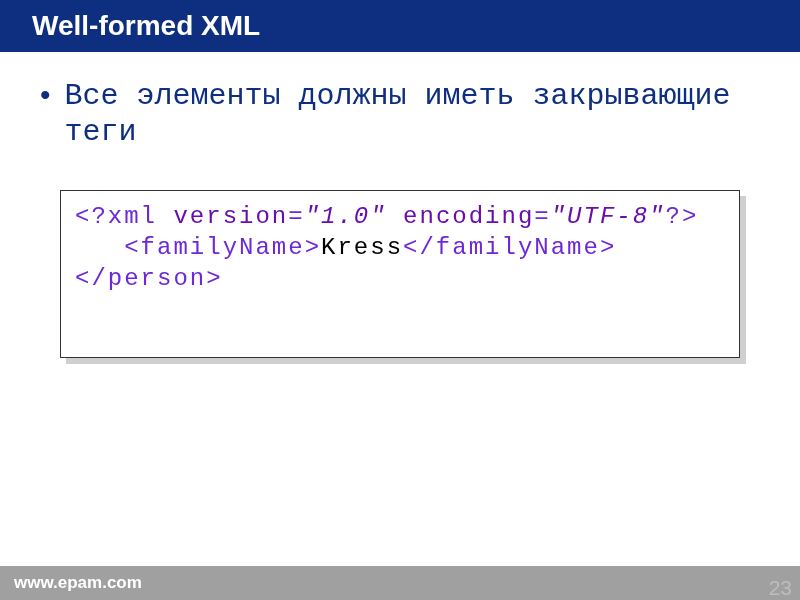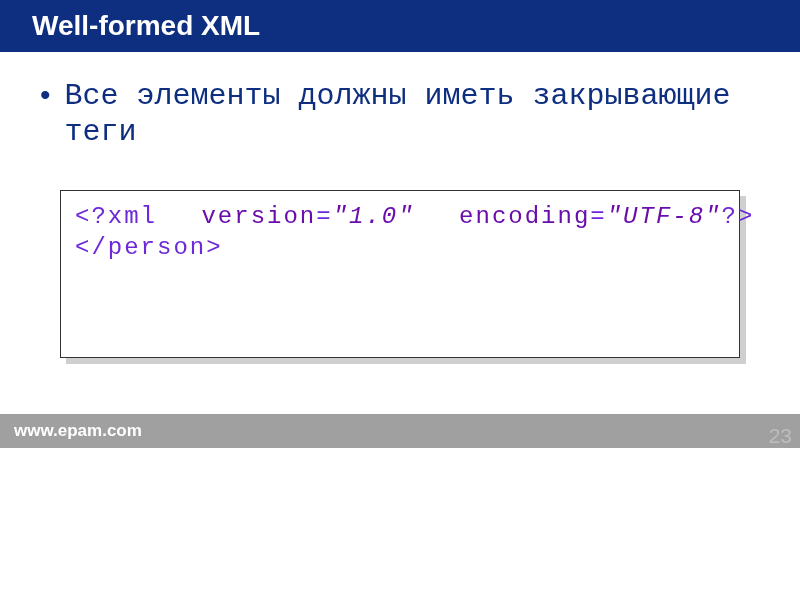--- a/index.html
+++ b/index.html
@@ -1,18 +1,18 @@
 <!DOCTYPE html>
 <html><head>
 <meta charset="utf-8">
 <style>
   * { margin: 0; padding: 0; box-sizing: border-box; }
   html, body { width: 800px; height: 600px; font-family: Arial, Helvetica, sans-serif; background: #fff; }
 
-  .slide { width: 800px; height: 448px; position: relative; display: flex; flex-direction: column; }
+  .slide { width: 800px; height: 600px; position: relative; display: flex; flex-direction: column; }
 
   .header {
     background: #0e2e80;
     color: #fff;
     padding: 10px 32px;
     font-size: 28px;
     font-weight: bold;
   }
 
   .body {
@@ -57,21 +57,21 @@
     border: 1px solid #333;
     padding: 10px 14px;
     font-family: "Courier New", monospace;
     font-size: 24px;
     line-height: 1.3;
     letter-spacing: 2px;
     color: #333;
   }
   .code .line { white-space: pre; }
   .c-teal   { color: #6d28d9; }
-  .c-purple { color: #6a0dad; margin-left: 28px; }
+  .c-purple { color: #6a0dad; }
   .c-purple-italic { color: #6a0dad; font-style: italic; }
   .c-red    { color: #c00020; }
   .c-black  { color: #000; }
 
   .footer {
     background: #a0a0a0;
     color: #fff;
     height: 34px;
     display: flex;
     align-items: center;
@@ -103,20 +103,21 @@
 
     <div class="bullet">
       <span class="dot">•</span>
       <span class="text">Все элементы должны иметь закрывающие теги</span>
     </div>
 
     <div class="code-wrap">
       <div class="shadow"></div>
       <div class="code">
         <div class="line"><span class="c-teal">&lt;?xml </span><span class="c-purple">version</span><span class="c-teal">=</span><span class="c-purple-italic">"1.0"</span><span class="c-purple"> encoding</span><span class="c-teal">=</span><span class="c-purple-italic">"UTF-8"</span><span class="c-teal">?&gt;</span></div>
+        <div class="line"><span>   </span><span class="c-teal">&lt;familyName&gt;</span><span class="c-black">Kress</span><span class="c-teal">&lt;/familyName&gt;</span></div>
         <div class="line"><span class="c-teal">&lt;/person&gt;</span></div>
       </div>
     </div>
 
   </div>
 
   <div class="footer">
     <span>www.epam.com</span>
   </div>
 

